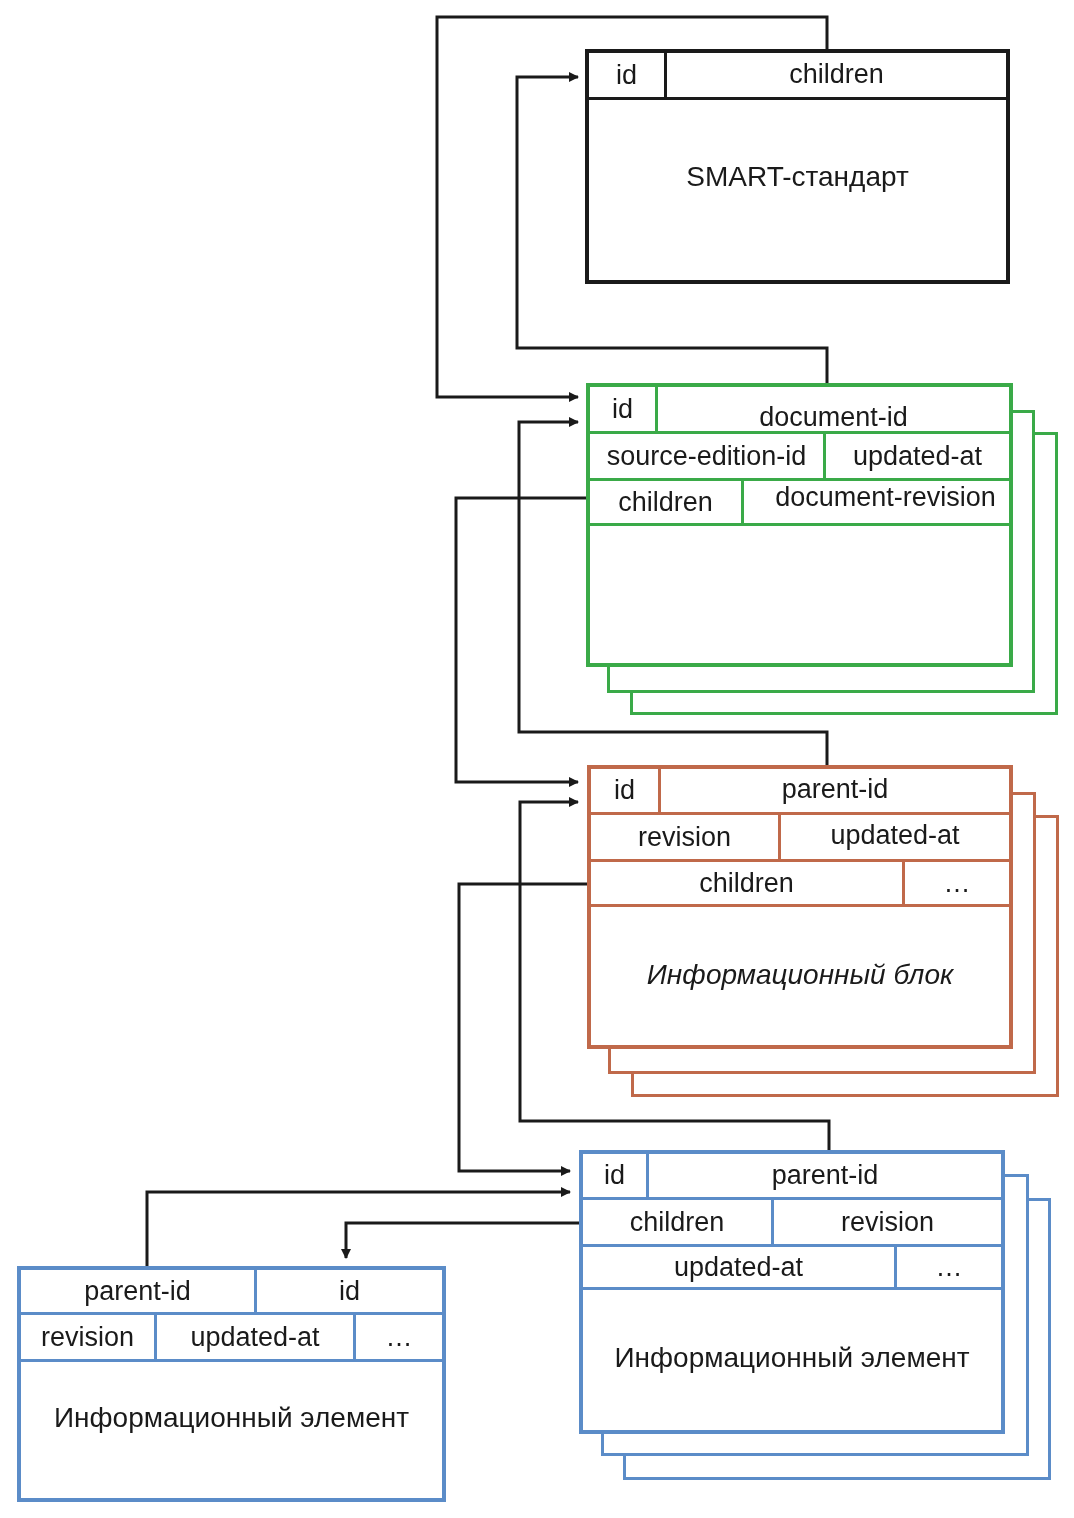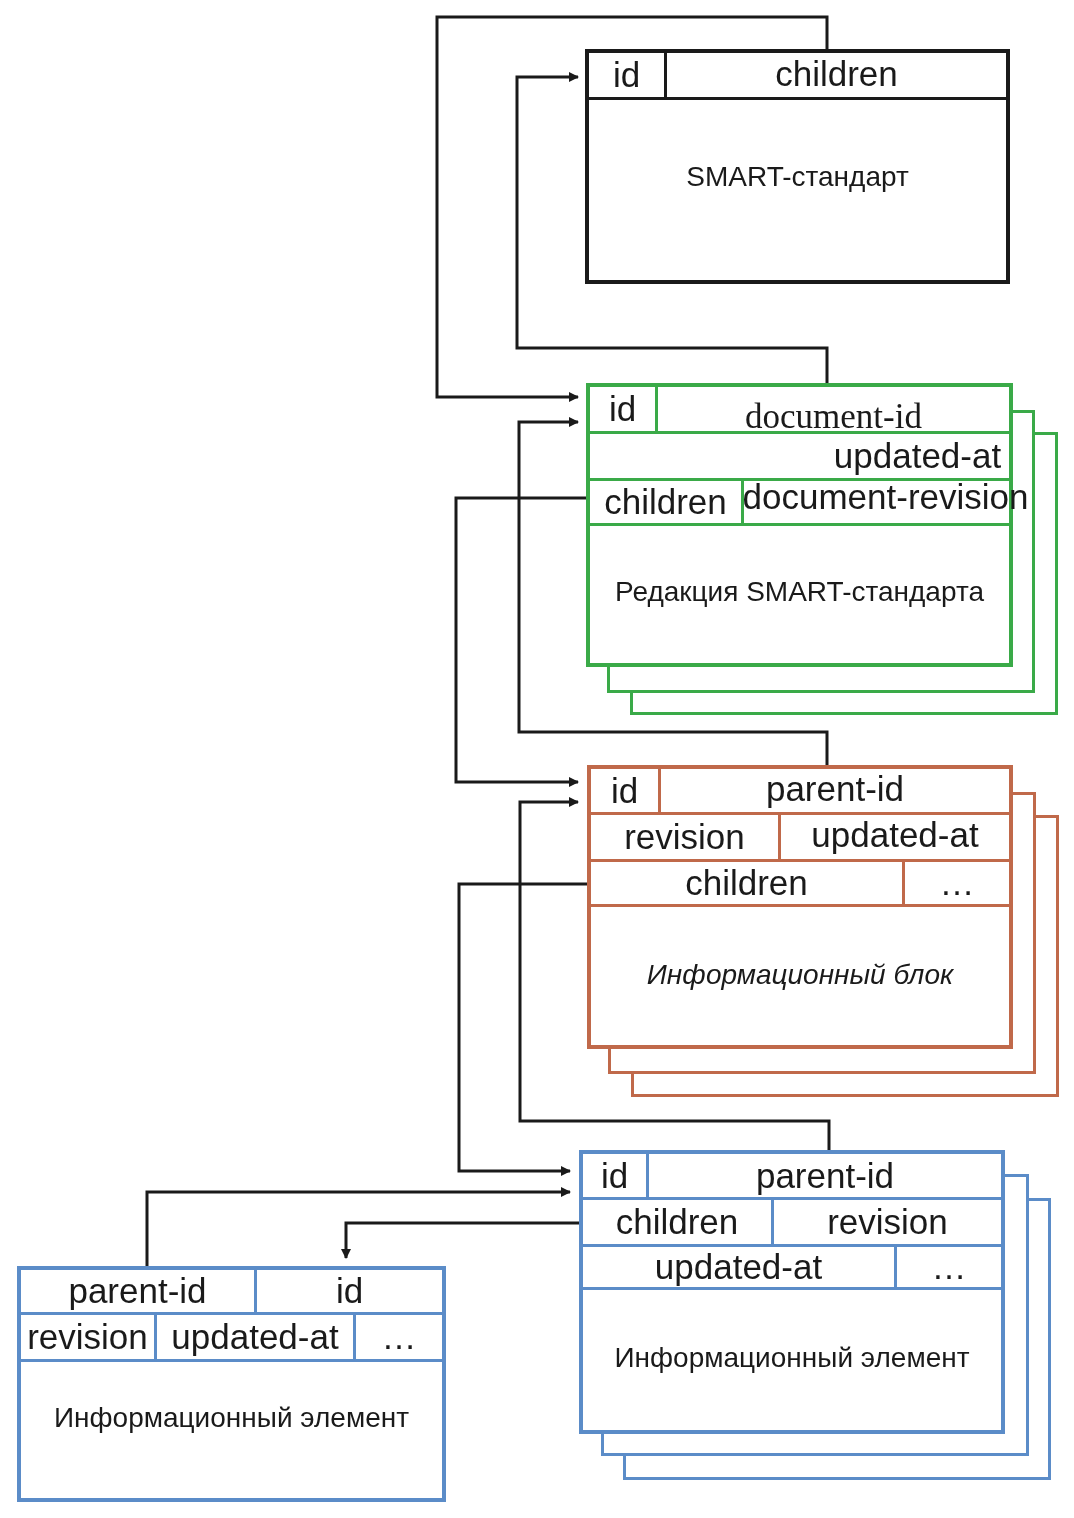--- a/index.html
+++ b/index.html
@@ -1,21 +1,21 @@
 <!DOCTYPE html>
 <html><head>
 <meta charset="utf-8">
 <style>
   html, body { margin: 0; padding: 0; background: #ffffff; }
   body { width: 1074px; height: 1518px; position: relative; overflow: hidden;
          font-family: "Liberation Sans", "DejaVu Sans", sans-serif; color: #1a1a1a; }
   svg#wires { position: absolute; left: 0; top: 0; width: 1074px; height: 1518px; }
   .entity { position: absolute; box-sizing: border-box; background: #fff; }
   .shadow { position: absolute; box-sizing: border-box; background: #fff; }
-  .cell { position: absolute; box-sizing: border-box; font-size: 35px; display: flex;
+  .cell { position: absolute; box-sizing: border-box; font-size: 27px; display: flex;
           align-items: center; justify-content: center; white-space: nowrap; }
   .title { position: absolute; left: 0; right: 0; font-size: 28px; text-align: center; white-space: nowrap; }
   .hl { position: absolute; left: 0; right: 0; }
 </style>
 </head>
 <body>
 
 <svg id="wires" xmlns="http://www.w3.org/2000/svg">
   <defs>
     <marker id="ah" markerWidth="10" markerHeight="10" refX="9" refY="5" orient="auto" markerUnits="userSpaceOnUse">
@@ -46,28 +46,28 @@
   <div class="cell" style="left:0;top:0;width:78px;height:44px;border-right:3px solid #1a1a1a;">id</div>
   <div class="cell" style="left:78px;top:0;right:0;height:42px;">children</div>
   <div class="hl" style="top:44px;border-top:3px solid #1a1a1a;"></div>
   <div class="title" style="top:108px;">SMART-стандарт</div>
 </div>
 
 <div class="shadow" style="left:630px;top:432px;width:428px;height:283px;border:3px solid #3aaa48;"></div>
 <div class="shadow" style="left:607px;top:410px;width:428px;height:283px;border:3px solid #3aaa48;"></div>
 <div class="entity" style="left:586px;top:383px;width:427px;height:284px;border:4px solid #3aaa48;">
   <div class="cell" style="left:0;top:0;width:68px;height:44px;border-right:3px solid #3aaa48;">id</div>
-  <div class="cell" style="left:68px;top:0;right:0;height:60px;font-family:Liberation Serif, serif;">document-id</div>
+  <div class="cell" style="left:68px;top:0;right:0;height:60px;">document-id</div>
   <div class="hl" style="top:44px;border-top:3px solid #3aaa48;"></div>
+  <div class="cell" style="left:0;top:47px;width:236px;height:44px;border-right:3px solid #3aaa48;">source-edition-id</div>
   <div class="cell" style="left:236px;top:47px;right:0;height:44px;">updated-at</div>
   <div class="hl" style="top:91px;border-top:3px solid #3aaa48;"></div>
   <div class="cell" style="left:0;top:94px;width:154px;height:42px;border-right:3px solid #3aaa48;">children</div>
   <div class="cell" style="left:172px;top:94px;right:0;height:32px;">document-revision</div>
   <div class="hl" style="top:136px;border-top:3px solid #3aaa48;"></div>
-  <div class="title" style="top:189px;">Редакция SMART-стандарта</div>
 </div>
 
 <div class="shadow" style="left:631px;top:815px;width:428px;height:282px;border:3px solid #c0694a;"></div>
 <div class="shadow" style="left:608px;top:792px;width:428px;height:282px;border:3px solid #c0694a;"></div>
 <div class="entity" style="left:587px;top:765px;width:426px;height:284px;border:4px solid #c0694a;">
   <div class="cell" style="left:0;top:0;width:70px;height:43px;border-right:3px solid #c0694a;">id</div>
   <div class="cell" style="left:70px;top:0;right:0;height:40px;">parent-id</div>
   <div class="hl" style="top:43px;border-top:3px solid #c0694a;"></div>
   <div class="cell" style="left:0;top:46px;width:190px;height:44px;border-right:3px solid #c0694a;">revision</div>
   <div class="cell" style="left:190px;top:46px;right:0;height:40px;">updated-at</div>

